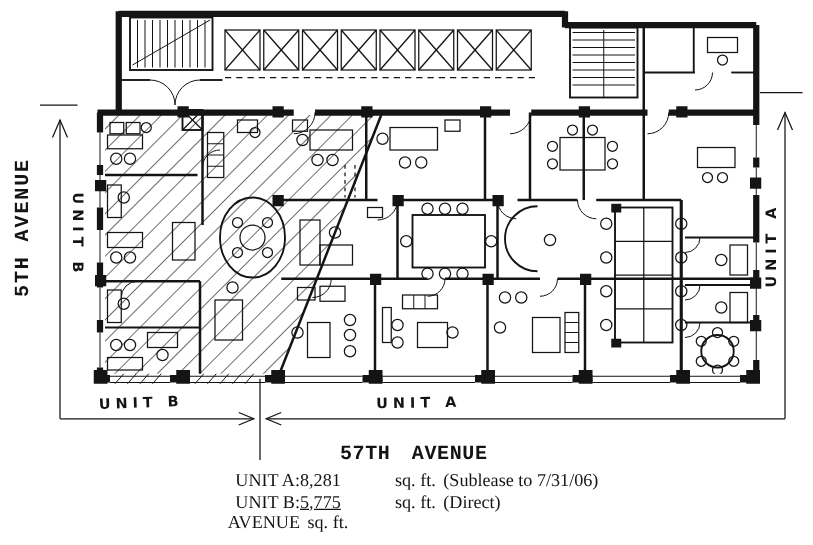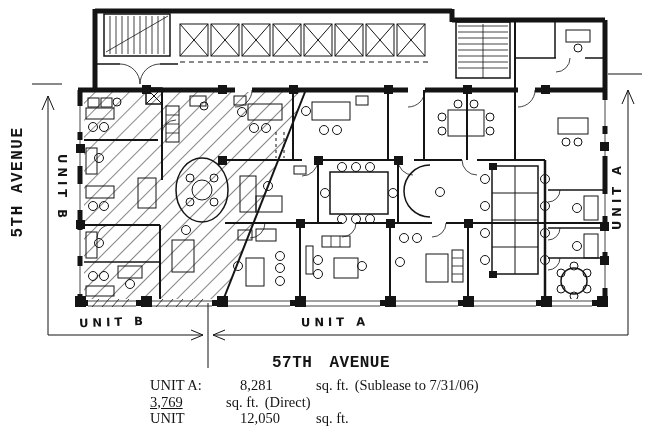--- a/index.html
+++ b/index.html
@@ -17,21 +17,21 @@
   .street{font-family:"Liberation Mono",monospace;font-weight:700;}
   .hand{font-family:"DejaVu Sans",sans-serif;font-weight:600;font-size:11.5px;letter-spacing:4px;}
   #ave{top:182px;left:18px;transform:translate(-50%,-50%) rotate(-90deg);font-size:16px;letter-spacing:1.5px;}
   #st57{top:363px;left:331px;transform:translate(-50%,-50%);font-size:16px;letter-spacing:.5px;word-spacing:7px;}
   #ubl{top:188px;left:62px;transform:translate(-50%,-50%) rotate(90deg);}
   #uar{top:196px;left:617px;transform:translate(-50%,-50%) rotate(-90deg);}
   #ubb{top:322px;left:113px;transform:translate(-50%,-50%) rotate(-2deg);}
   #uab{top:322px;left:335px;transform:translate(-50%,-50%) rotate(-1deg);}
   .summary{position:absolute;left:150px;top:377px;font-family:"Liberation Serif",serif;font-size:14.5px;line-height:16.5px;}
   .srow{display:flex;}
-  .slabel{width:90px;}
+  .slabel{width:90px;text-align:right;}
   .sval{width:70px;text-align:left;}
   .sval.u{text-decoration:underline;}
   .sunit{margin-left:6px;text-align:right;} .snote{margin-left:6px;text-align:right;}
 </style>
 </head>
 <body>
 
 <div class="canvas">
 
   <svg width="650" height="436" viewBox="0 0 650 436">
@@ -410,25 +410,25 @@
   <div id="st57" class="lbl street">57TH AVENUE</div>
 
   <div class="summary">
     <div class="srow">
       <span class="slabel">UNIT A:</span>
       <span class="sval">8,281</span>
       <span class="sunit">sq. ft.</span>
       <span class="snote">(Sublease to 7/31/06)</span>
     </div>
     <div class="srow">
-      <span class="sval u">3,769</span>
+      <span class="slabel">UNIT B:</span>
+      <span class="sval u">5,775</span>
       <span class="sunit">sq. ft.</span>
       <span class="snote">(Direct)</span>
     </div>
     <div class="srow">
-      <span class="slabel">UNIT</span>
-      <span class="sval">12,050</span>
+      <span class="slabel">AVENUE</span>
       <span class="sunit">sq. ft.</span>
       <span class="snote"></span>
     </div>
   </div>
 
 </div>
 
 </body></html>

